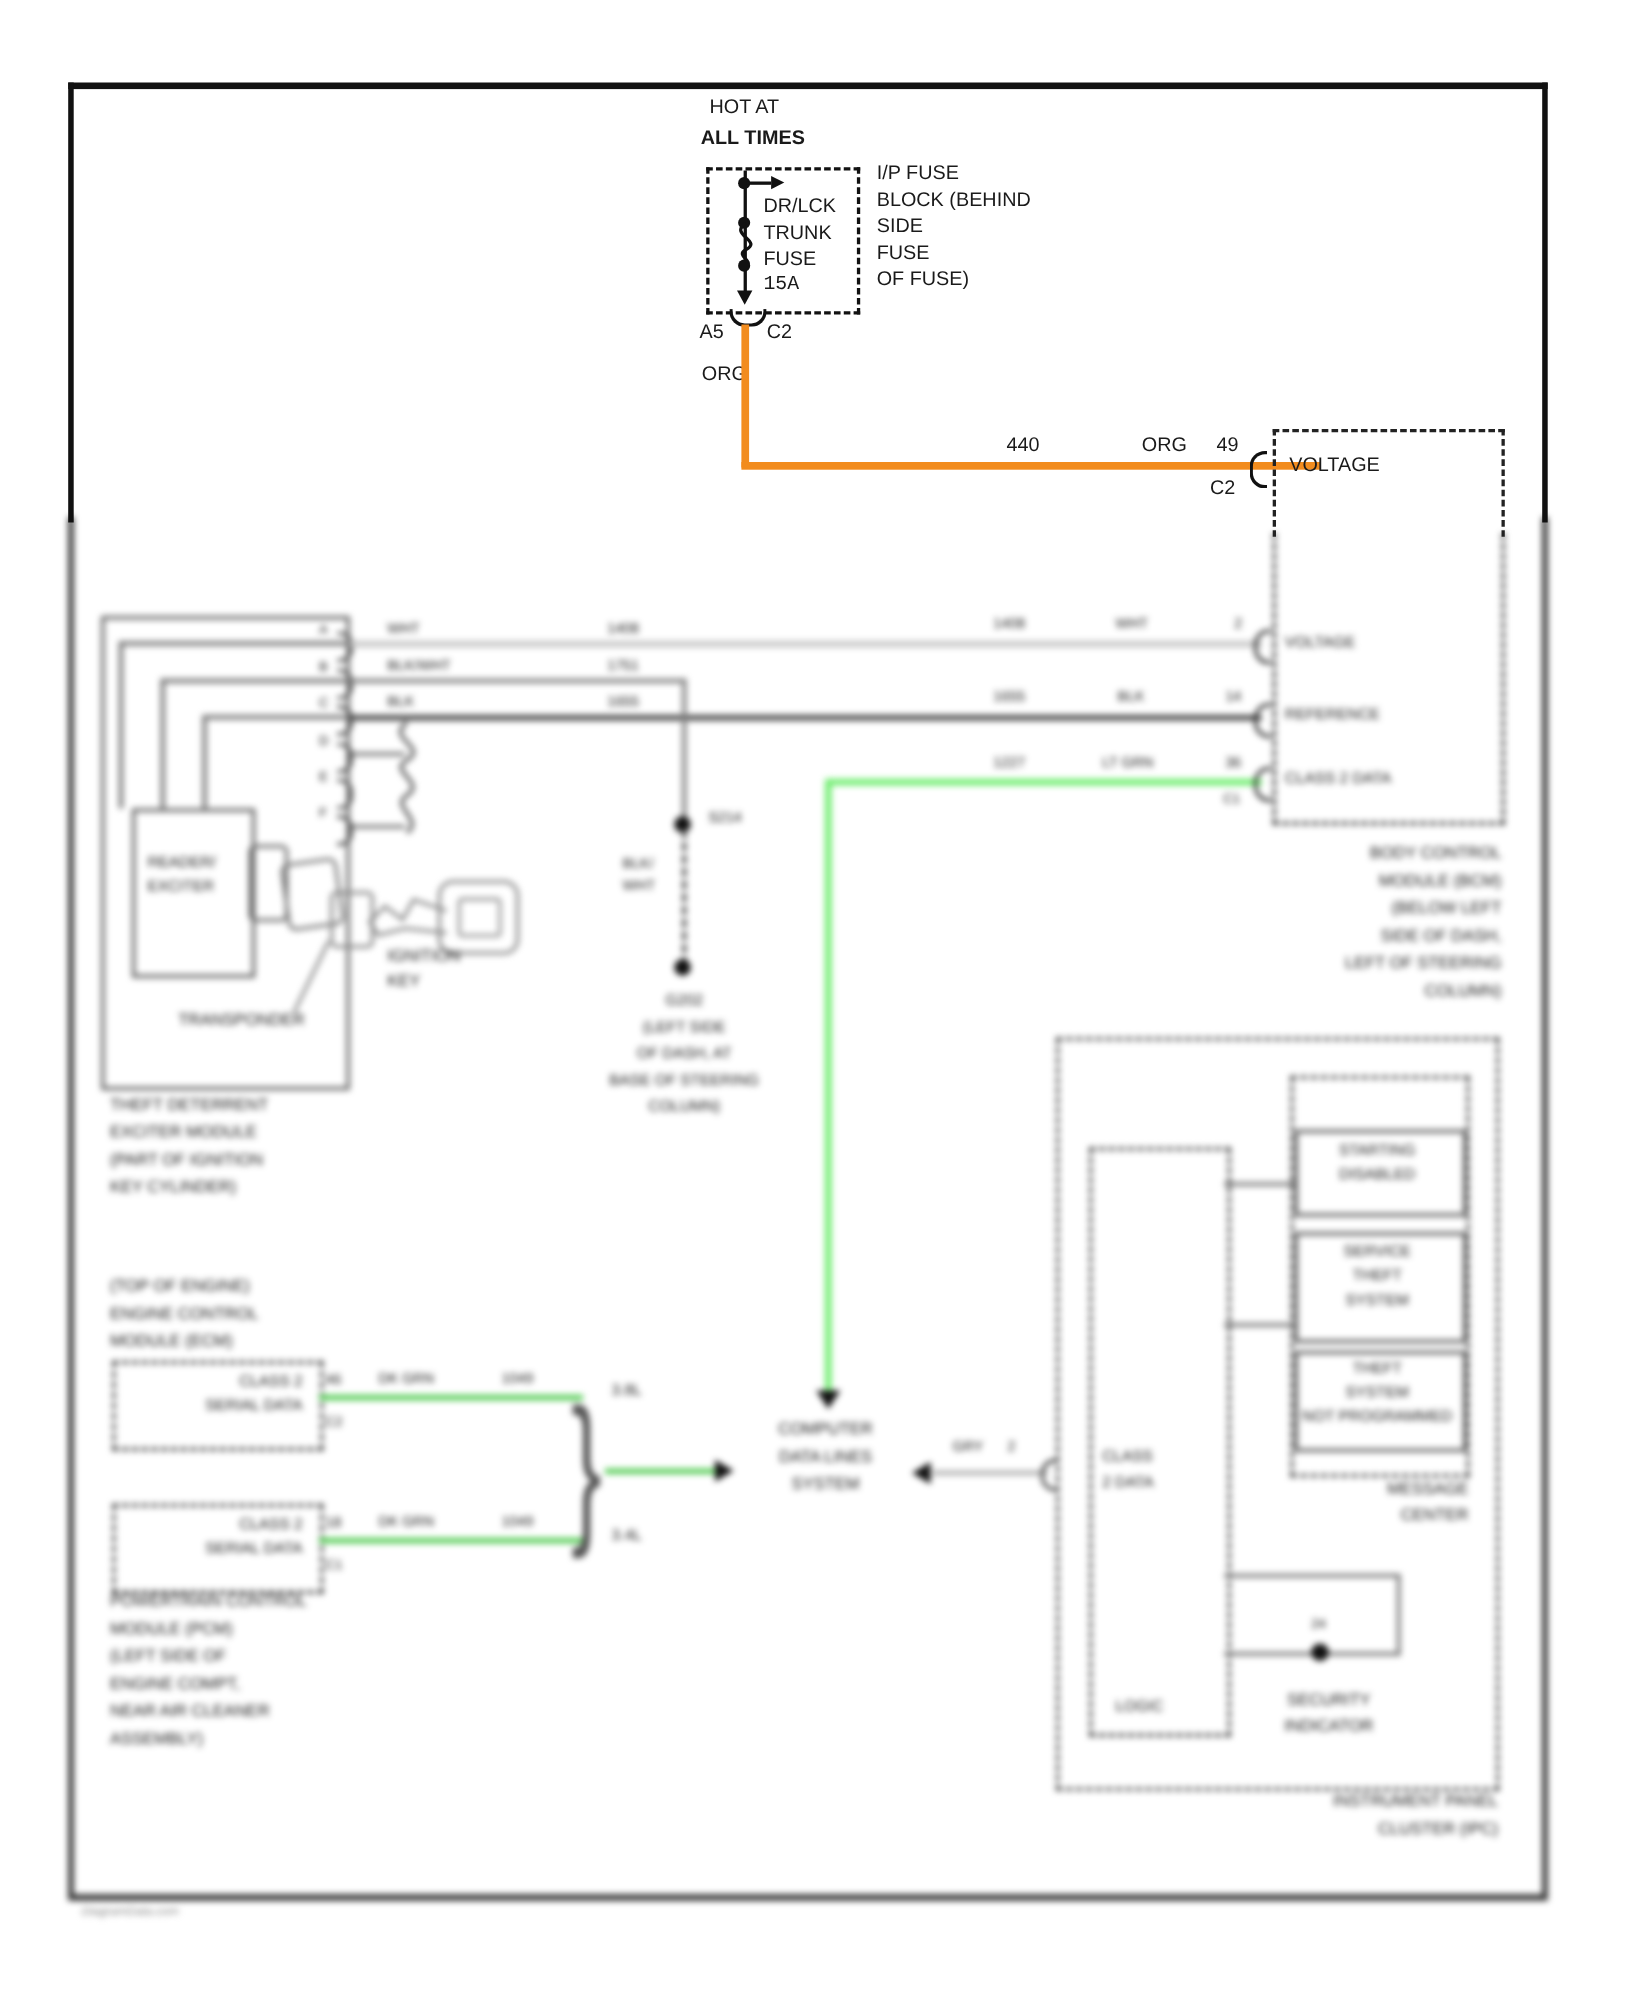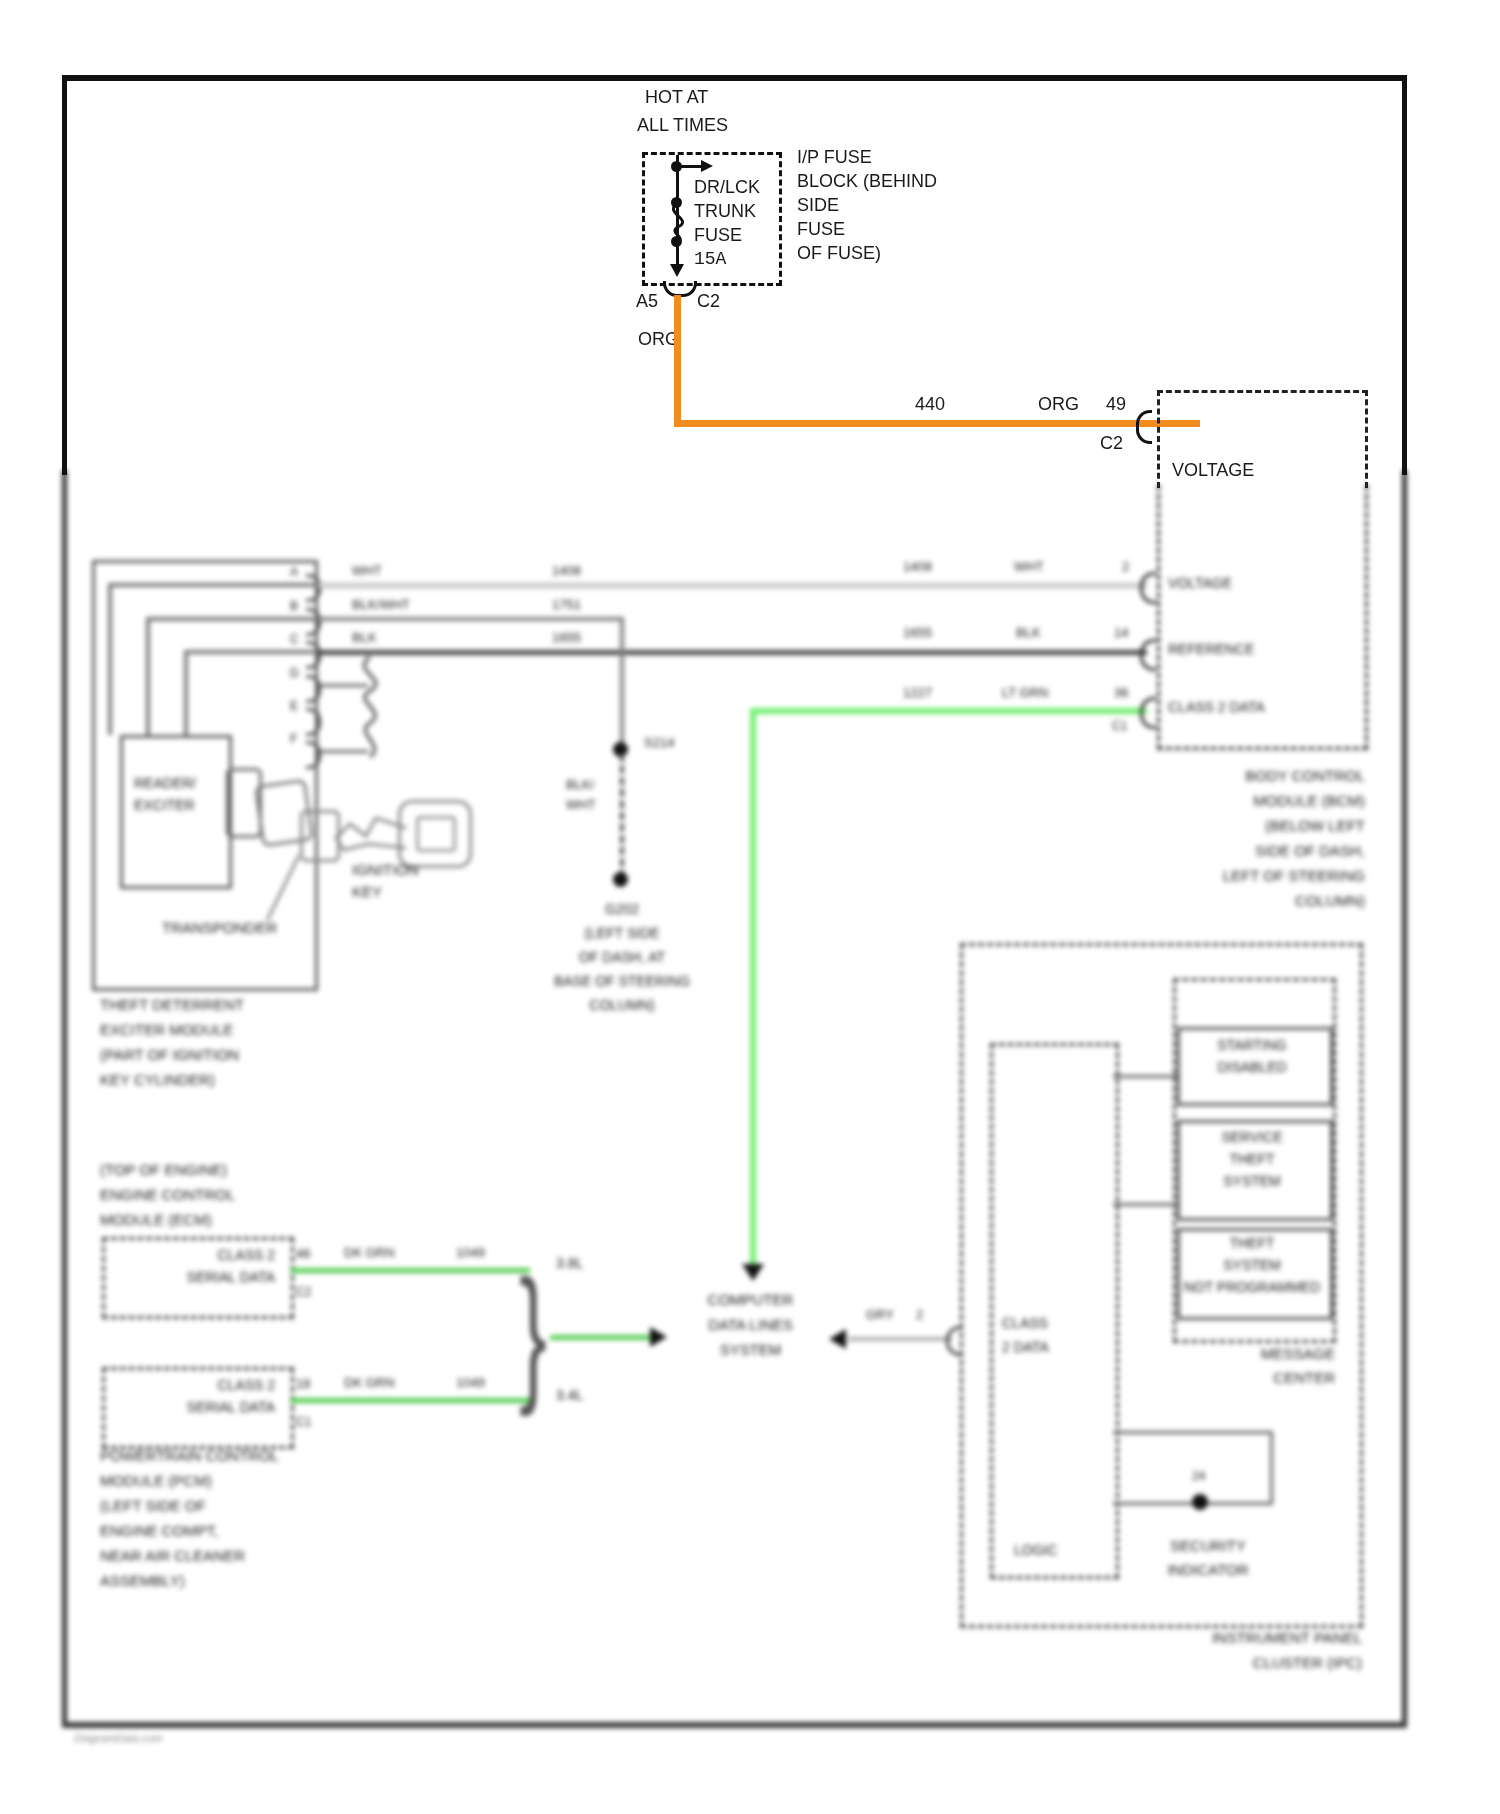--- a/index.html
+++ b/index.html
@@ -215,21 +215,21 @@
     <span class="t" style="left:74px;top:1732px;font-size:11px;font-style:italic;color:#888;">DiagramData.com</span>
   </div>
 
   <div class="layer">
 
     <div class="abs" style="left:62px;top:75px;width:1345px;height:6px;background:#111;"></div>
     <div class="abs" style="left:62px;top:75px;width:5px;height:400px;background:#111;"></div>
     <div class="abs" style="left:1402px;top:75px;width:5px;height:400px;background:#111;"></div>
 
     <span class="t" style="left:645px;top:88px;">HOT AT</span>
-    <span class="t" style="left:637px;top:116px;">ALL TIMES</span>
+    <span class="t" style="left:637px;top:116px;font-weight:bold;">ALL TIMES</span>
 
     <div class="dashedbox" style="left:642px;top:152px;width:134px;height:128px;border-color:#111;"></div>
     <div class="wire" style="left:676px;top:155px;width:3px;height:112px;background:#111;"></div>
     <div class="dot" style="left:671px;top:161px;width:11px;height:11px;"></div>
     <div class="wire" style="left:679px;top:165px;width:22px;height:3px;background:#111;"></div>
     <div class="tri" style="left:701px;top:160px;border-top:6px solid transparent;border-bottom:6px solid transparent;border-left:12px solid #111;"></div>
     <div class="dot" style="left:671px;top:197px;width:11px;height:11px;"></div>
     <svg class="abs" style="left:662px;top:201px;" width="32" height="42" viewBox="0 0 32 42">
       <path d="M16 2 C 0 12, 32 18, 16 26 C 6 31, 24 37, 16 40" fill="none" stroke="#111" stroke-width="3"></path>
     </svg>
@@ -254,16 +254,16 @@
     <span class="t" style="left:638px;top:330px;">ORG</span>
     <div class="wire" style="left:674px;top:295px;width:7px;height:130px;background:#F28C1E;"></div>
     <div class="wire" style="left:674px;top:420px;width:526px;height:7px;background:#F28C1E;"></div>
     <span class="t" style="left:915px;top:395px;">440</span>
     <span class="t" style="left:1038px;top:395px;">ORG</span>
     <span class="t" style="left:1106px;top:395px;">49</span>
     <span class="t" style="left:1100px;top:434px;">C2</span>
     <div class="lparen" style="left:1136px;top:410px;width:13px;height:28px;"></div>
 
     <div class="dashedbox" style="left:1157px;top:390px;width:205px;height:95px;border-bottom:none;"></div>
-    <span class="t" style="left:1172px;top:413px;margin-top:48px;">VOLTAGE</span>
+    <span class="t" style="left:1172px;top:413px;">VOLTAGE</span>
   </div>
 
 </div>
 
 </body></html>

